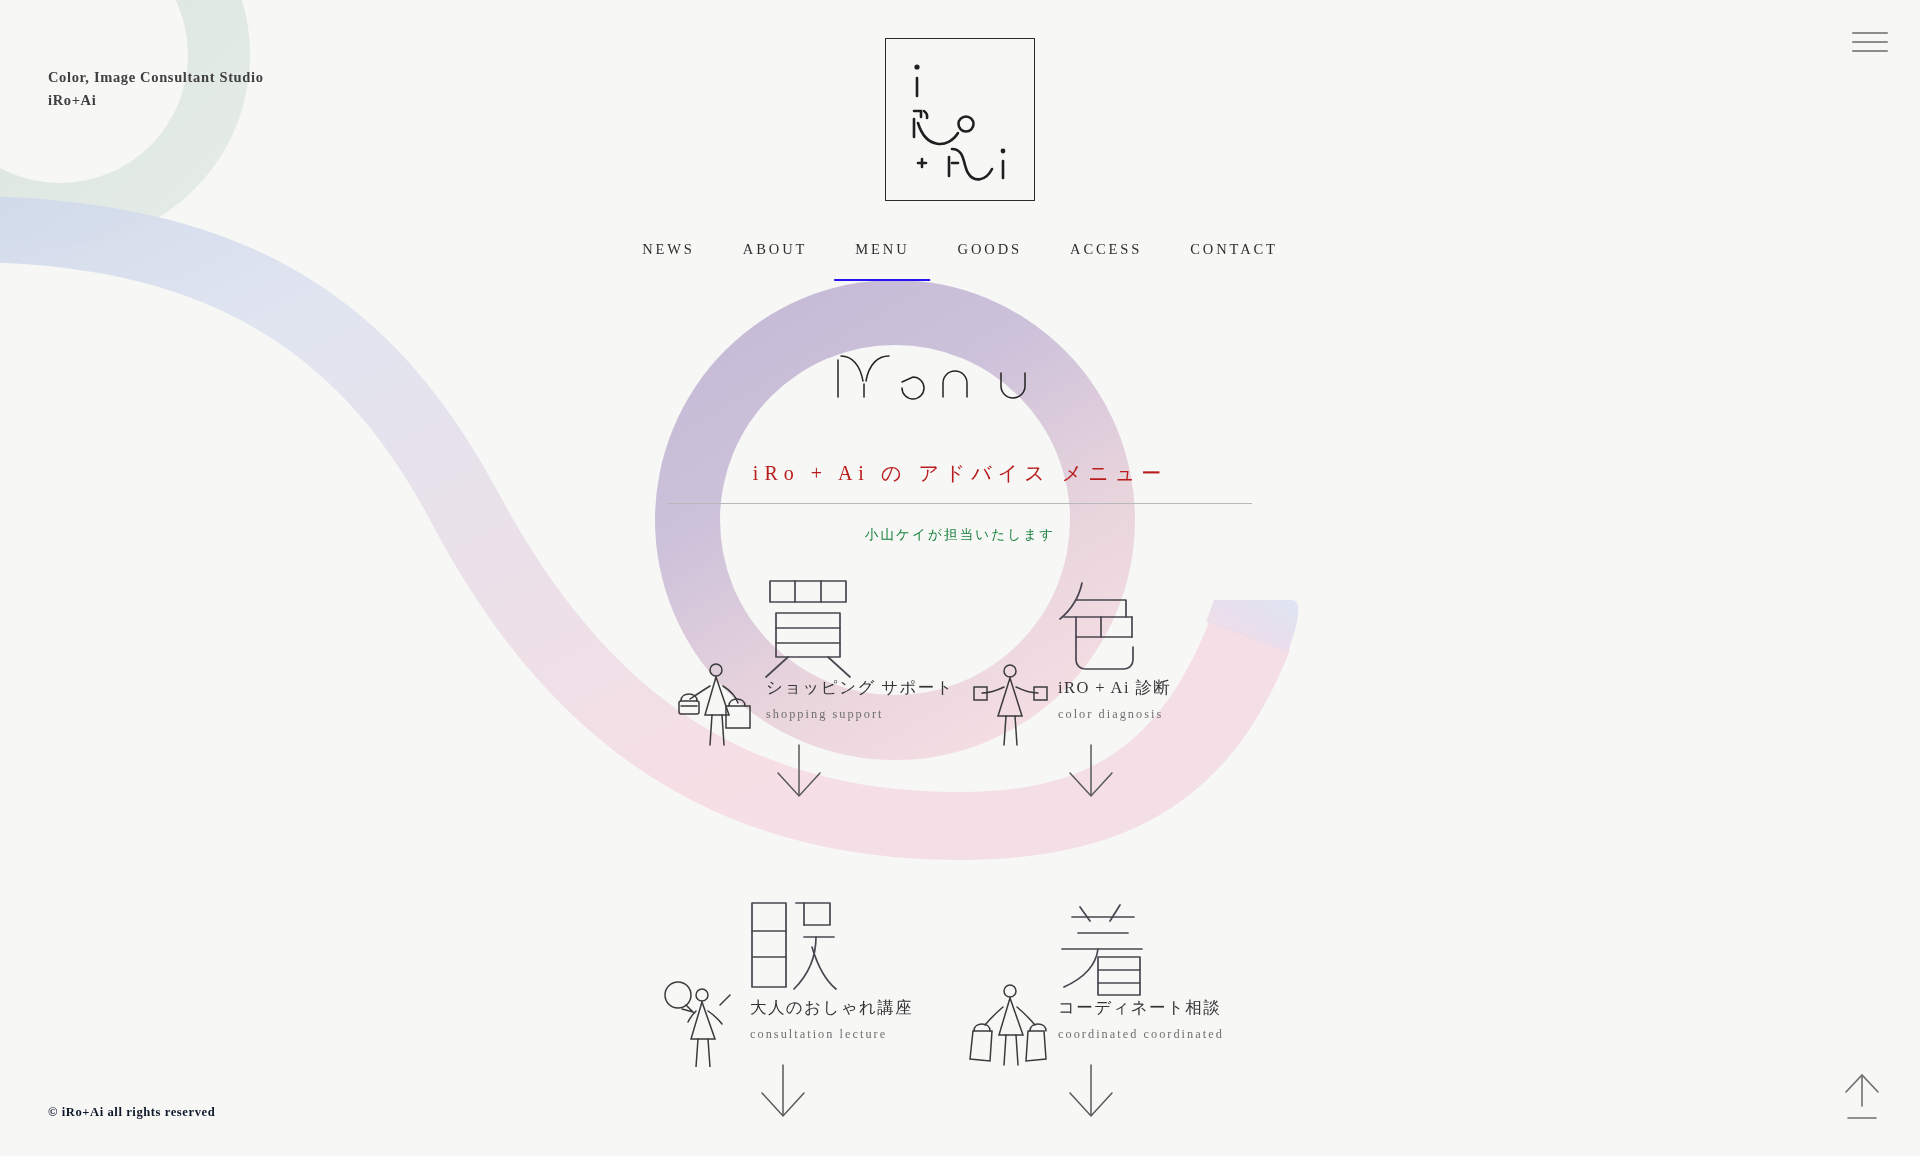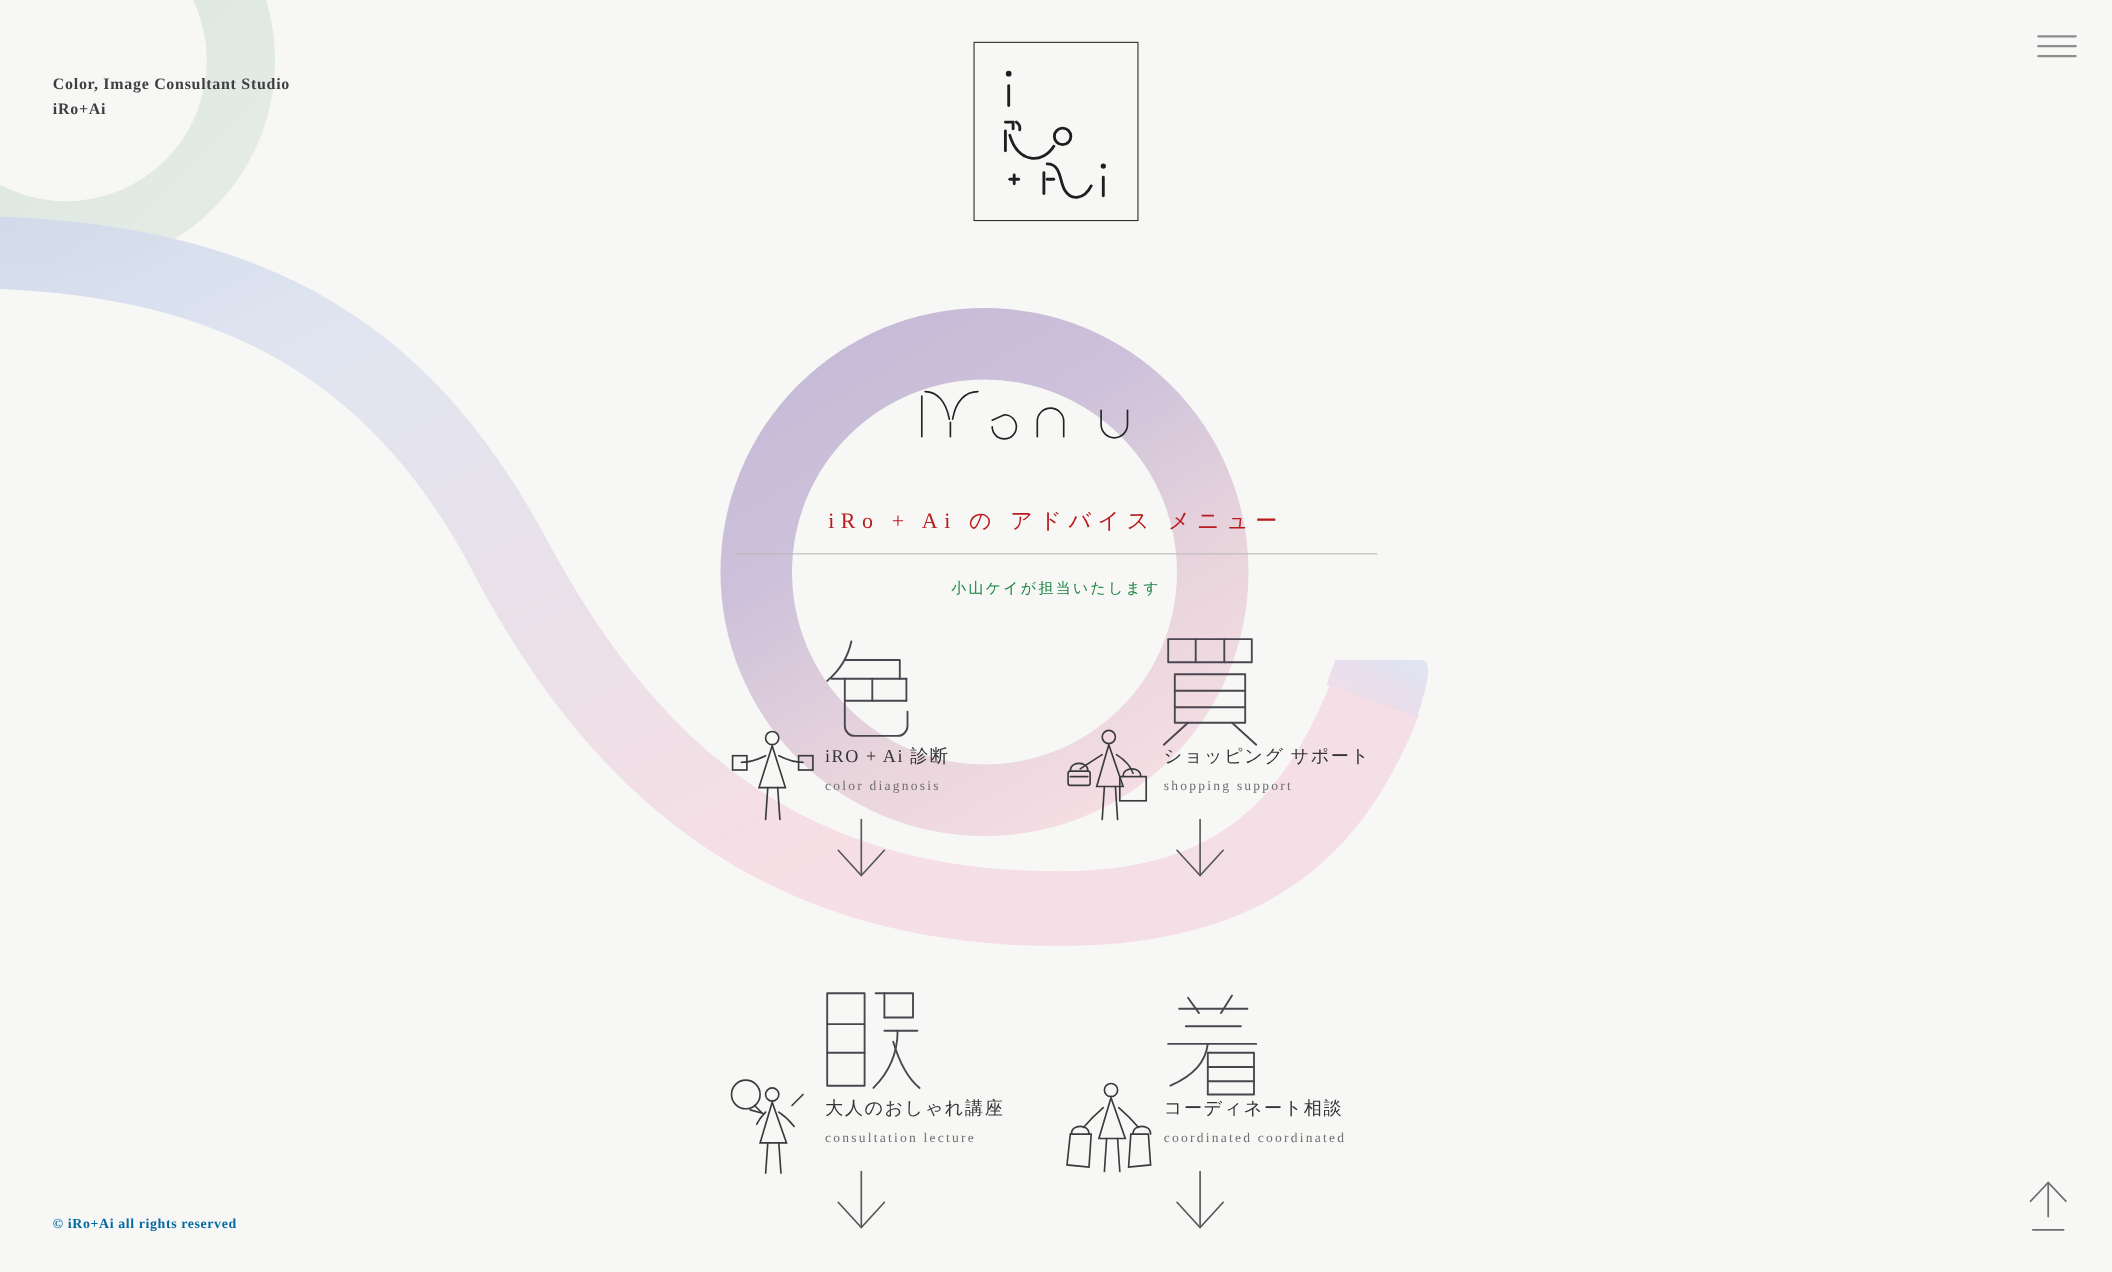--- a/index.html
+++ b/index.html
@@ -99,21 +99,21 @@
   }
   .label-en{
     font-size:12.3px; letter-spacing:.165em; color:#6f6f6f; white-space:nowrap;
     margin-top:8px;
   }
   .down-arrow{ position:absolute; left:92px; top:168px; width:62px; height:60px; }
 
   
   .copyright{
     position:absolute; left:48px; bottom:36px; z-index:6;
-    font-size:12.6px; letter-spacing:.045em; color:#0369a1; font-weight:700;
+    font-size:12.6px; letter-spacing:.045em; color:#0f172a; font-weight:700;
   }
   .to-top{
     position:absolute; right:32px; bottom:30px; z-index:9;
     width:52px; height:56px; cursor:pointer;
   }
 </style>
 </head>
 <body>
 
 <div id="page">
@@ -202,20 +202,46 @@
         <line x1="36" y1="120" x2="36" y2="128"></line>
         <line x1="63" y1="118" x2="63" y2="137"></line>
         <line x1="66" y1="124" x2="72" y2="124"></line>
         <path d="M66,110 C79,110 77,126 82,134 C88,144 100,142 106,130"></path>
         <circle cx="117" cy="112" r="2.4" fill="#1f1f1f" stroke="none"></circle>
         <line x1="117" y1="122" x2="117" y2="139"></line>
       </g>
     </svg>
   </div>
 
+  <nav class="mainnav">
+    <div class="nav-item">
+      <span>NEWS</span>
+      
+    </div>
+    <div class="nav-item">
+      <span>ABOUT</span>
+      
+    </div>
+    <div class="nav-item active">
+      <span>MENU</span>
+      <span class="nav-underline" style="background: rgb(38, 19, 239);"></span>
+    </div>
+    <div class="nav-item">
+      <span>GOODS</span>
+      
+    </div>
+    <div class="nav-item">
+      <span>ACCESS</span>
+      
+    </div>
+    <div class="nav-item">
+      <span>CONTACT</span>
+      
+    </div>
+  </nav>
 
   <div class="content">
 
     <div class="menu-title">
       <svg width="260" height="68" viewBox="0 0 260 68" xmlns="http://www.w3.org/2000/svg">
         <g fill="none" stroke="#242424" stroke-width="1.5" stroke-linecap="round">
 
           <line x1="8" y1="23" x2="8" y2="60"></line>
           <path d="M11,19 C22,19 30,28 33,44"></path>
           <path d="M36,44 C39,27 48,19 59,19"></path>
@@ -230,62 +256,20 @@
       </svg>
     </div>
 
     <div class="subtitle">iRo + Ai の アドバイス メニュー</div>
     <div class="divider"></div>
     <div class="byline">小山ケイが担当いたします</div>
 
     <div class="grid">
 
       <div class="row">
-
-        <div class="cell">
-          <div class="kanji">
-            <svg width="108" height="108" viewBox="0 0 108 108" xmlns="http://www.w3.org/2000/svg">
-              <g fill="none" stroke="#4a4650" stroke-width="1.7" stroke-linecap="round" stroke-linejoin="round">
-                <path d="M36,8 C33,22 26,34 14,44"></path>
-                <path d="M18,42 L86,42"></path>
-                <path d="M30,25 L80,25 L80,42"></path>
-                <path d="M30,42 L30,85 A9,9 0 0 0 39,94 L78,94 A9,9 0 0 0 87,85 L87,72"></path>
-                <path d="M30,62 L86,62"></path>
-                <path d="M55,42 L55,62"></path>
-                <path d="M86,42 L86,62"></path>
-              </g>
-            </svg>
-          </div>
-          <div class="figure">
-            <svg width="84" height="86" viewBox="0 0 84 86" xmlns="http://www.w3.org/2000/svg">
-              <g fill="none" stroke="#3b3b3b" stroke-width="1.5" stroke-linecap="round">
-                <circle cx="42" cy="10" r="6"></circle>
-                <path d="M42,17 L30,55 L54,55 Z"></path>
-                <path d="M36,26 C28,30 22,32 14,32"></path>
-                <path d="M48,26 C56,30 62,32 70,32"></path>
-                <rect x="6" y="26" width="13" height="13"></rect>
-                <rect x="66" y="26" width="13" height="13"></rect>
-                <line x1="38" y1="55" x2="36" y2="84"></line>
-                <line x1="47" y1="55" x2="49" y2="84"></line>
-              </g>
-            </svg>
-          </div>
-          <div class="labels">
-            <div class="label-ja">iRO + Ai 診断</div>
-            <div class="label-en">color diagnosis</div>
-          </div>
-          <div class="down-arrow">
-            <svg width="62" height="60" viewBox="0 0 62 60" xmlns="http://www.w3.org/2000/svg">
-              <g fill="none" stroke="#585858" stroke-width="1.5" stroke-linecap="round">
-                <line x1="31" y1="2" x2="31" y2="52"></line>
-                <path d="M10,30 L31,53 L52,30"></path>
-              </g>
-            </svg>
-          </div>
-        </div>
 
         <div class="cell right">
           <div class="kanji">
             <svg width="108" height="108" viewBox="0 0 108 108" xmlns="http://www.w3.org/2000/svg">
               <g fill="none" stroke="#4a4650" stroke-width="1.7" stroke-linecap="round" stroke-linejoin="round">
                 <rect x="16" y="6" width="76" height="21"></rect>
                 <line x1="41" y1="6" x2="41" y2="27"></line>
                 <line x1="67" y1="6" x2="67" y2="27"></line>
                 <rect x="22" y="38" width="64" height="44"></rect>
                 <line x1="22" y1="53" x2="86" y2="53"></line>
@@ -318,20 +302,62 @@
           </div>
           <div class="down-arrow">
             <svg width="62" height="60" viewBox="0 0 62 60" xmlns="http://www.w3.org/2000/svg">
               <g fill="none" stroke="#585858" stroke-width="1.5" stroke-linecap="round">
                 <line x1="31" y1="2" x2="31" y2="52"></line>
                 <path d="M10,30 L31,53 L52,30"></path>
               </g>
             </svg>
           </div>
         </div>
+
+        <div class="cell">
+          <div class="kanji">
+            <svg width="108" height="108" viewBox="0 0 108 108" xmlns="http://www.w3.org/2000/svg">
+              <g fill="none" stroke="#4a4650" stroke-width="1.7" stroke-linecap="round" stroke-linejoin="round">
+                <path d="M36,8 C33,22 26,34 14,44"></path>
+                <path d="M18,42 L86,42"></path>
+                <path d="M30,25 L80,25 L80,42"></path>
+                <path d="M30,42 L30,85 A9,9 0 0 0 39,94 L78,94 A9,9 0 0 0 87,85 L87,72"></path>
+                <path d="M30,62 L86,62"></path>
+                <path d="M55,42 L55,62"></path>
+                <path d="M86,42 L86,62"></path>
+              </g>
+            </svg>
+          </div>
+          <div class="figure">
+            <svg width="84" height="86" viewBox="0 0 84 86" xmlns="http://www.w3.org/2000/svg">
+              <g fill="none" stroke="#3b3b3b" stroke-width="1.5" stroke-linecap="round">
+                <circle cx="42" cy="10" r="6"></circle>
+                <path d="M42,17 L30,55 L54,55 Z"></path>
+                <path d="M36,26 C28,30 22,32 14,32"></path>
+                <path d="M48,26 C56,30 62,32 70,32"></path>
+                <rect x="6" y="26" width="13" height="13"></rect>
+                <rect x="66" y="26" width="13" height="13"></rect>
+                <line x1="38" y1="55" x2="36" y2="84"></line>
+                <line x1="47" y1="55" x2="49" y2="84"></line>
+              </g>
+            </svg>
+          </div>
+          <div class="labels">
+            <div class="label-ja">iRO + Ai 診断</div>
+            <div class="label-en">color diagnosis</div>
+          </div>
+          <div class="down-arrow">
+            <svg width="62" height="60" viewBox="0 0 62 60" xmlns="http://www.w3.org/2000/svg">
+              <g fill="none" stroke="#585858" stroke-width="1.5" stroke-linecap="round">
+                <line x1="31" y1="2" x2="31" y2="52"></line>
+                <path d="M10,30 L31,53 L52,30"></path>
+              </g>
+            </svg>
+          </div>
+        </div>
       </div>
 
       <div class="row">
 
         <div class="cell">
           <div class="kanji">
             <svg width="108" height="108" viewBox="0 0 108 108" xmlns="http://www.w3.org/2000/svg">
               <g fill="none" stroke="#4a4650" stroke-width="1.7" stroke-linecap="round" stroke-linejoin="round">
                 <rect x="14" y="8" width="34" height="84"></rect>
                 <line x1="14" y1="36" x2="48" y2="36"></line>

